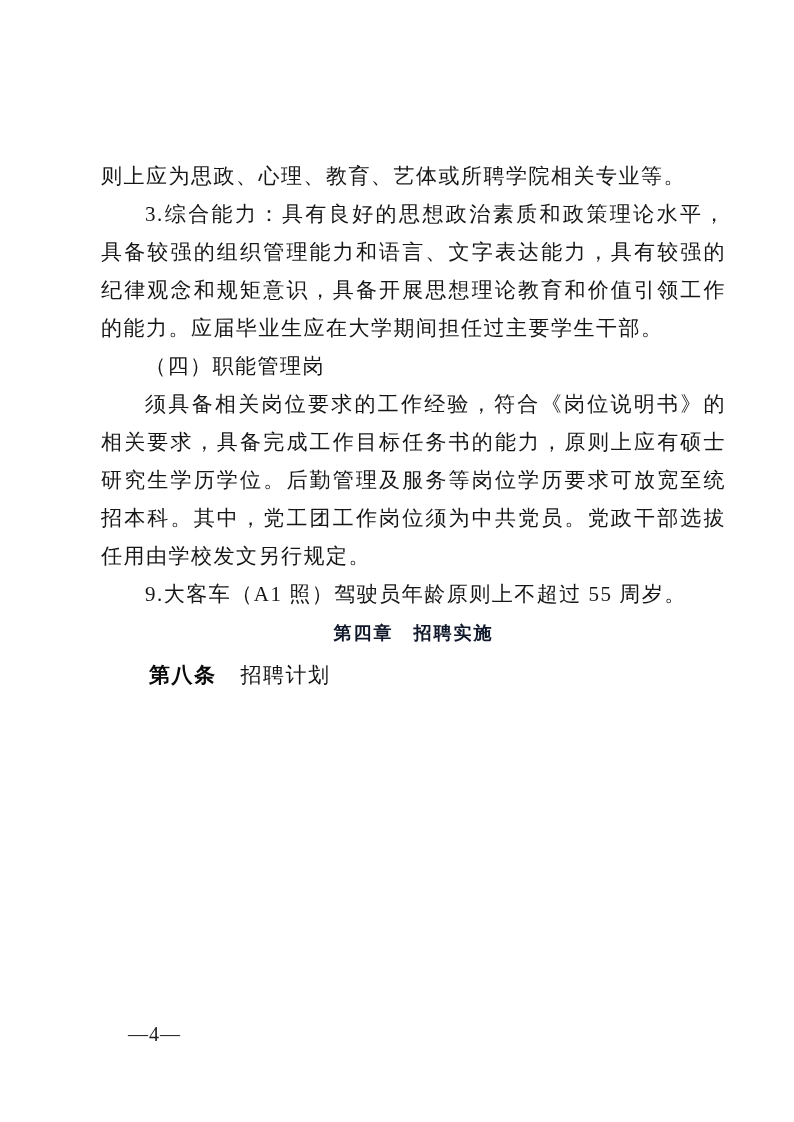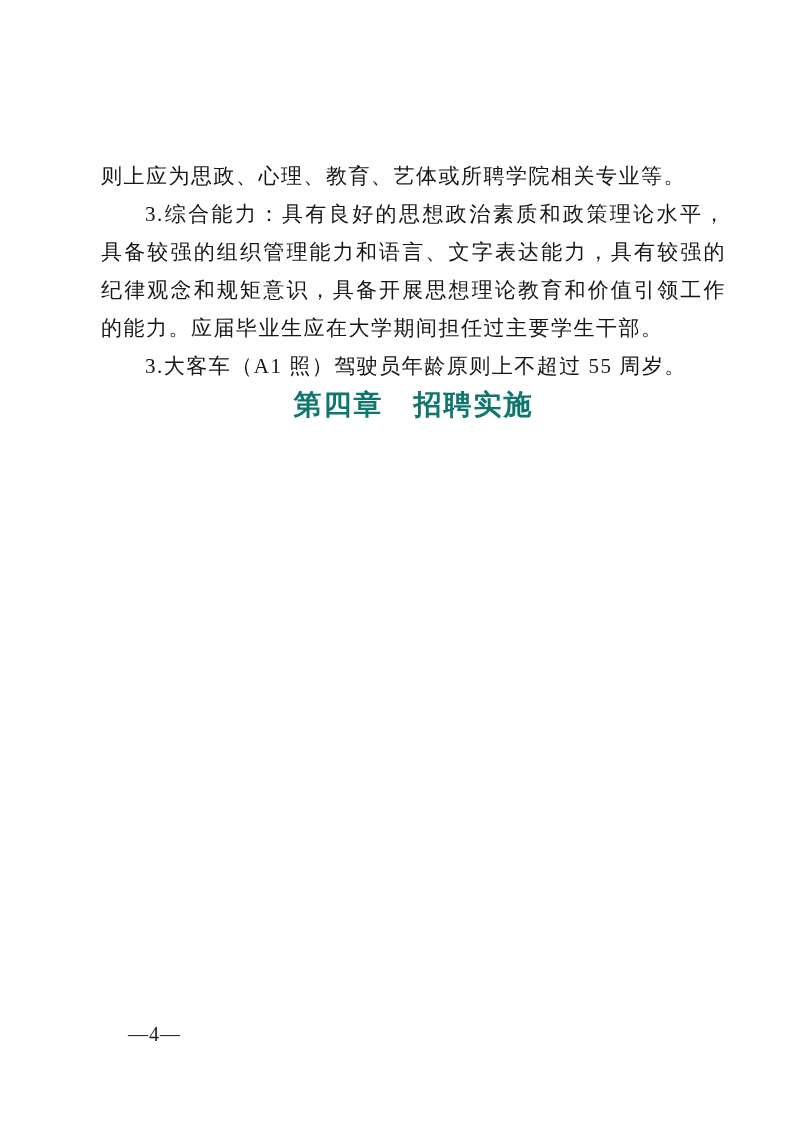--- a/index.html
+++ b/index.html
@@ -23,22 +23,22 @@
     line-height: 38px;
     color: #161616;
     text-align: justify;
     letter-spacing: 1.5px;
   }
   .body-text p { margin: 0; }
   p.ind { text-indent: 2.1em; }
   .chapter {
     font-family: "Liberation Sans", sans-serif;
     font-weight: bold;
-    font-size: 28px;
-    color: #0f766e;
+    font-size: 18px;
+    color: #0f172a;
     text-align: center;
     text-indent: 0;
     letter-spacing: 2px;
     line-height: 38px;
     margin-top: 1px;
   }
   .article {
     margin-top: 9px;
     text-indent: 2.1em;
   }
@@ -58,20 +58,25 @@
     font-family: "Liberation Serif", serif;
   }
 </style>
 </head>
 <body>
 
 <div class="page">
   <div class="body-text">
     <p class="cont">则上应为思政、心理、教育、艺体或所聘学院相关专业等。</p>
     <p class="ind">3.综合能力：具有良好的思想政治素质和政策理论水平，具备较强的组织管理能力和语言、文字表达能力，具有较强的纪律观念和规矩意识，具备开展思想理论教育和价值引领工作的能力。应届毕业生应在大学期间担任过主要学生干部。</p>
-    <p class="ind">3.大客车（A1 照）驾驶员年龄原则上不超过 55 周岁。</p>
+    <p class="ind">（四）职能管理岗</p>
+    <p class="ind">须具备相关岗位要求的工作经验，符合《岗位说明书》的相关要求，具备完成工作目标任务书的能力，原则上应有硕士研究生学历学位。后勤管理及服务等岗位学历要求可放宽至统招本科。其中，党工团工作岗位须为中共党员。党政干部选拔任用由学校发文另行规定。</p>
+    <p class="ind">9.大客车（A1 照）驾驶员年龄原则上不超过 55 周岁。</p>
 
     <h2 class="chapter">第四章　招聘实施</h2>
 
+    <p class="article">
+      <span class="article-label">第八条</span><span class="article-title">招聘计划</span>
+    </p>
   </div>
 
   <div class="footer">—4—</div>
 </div>
 
 </body></html>

